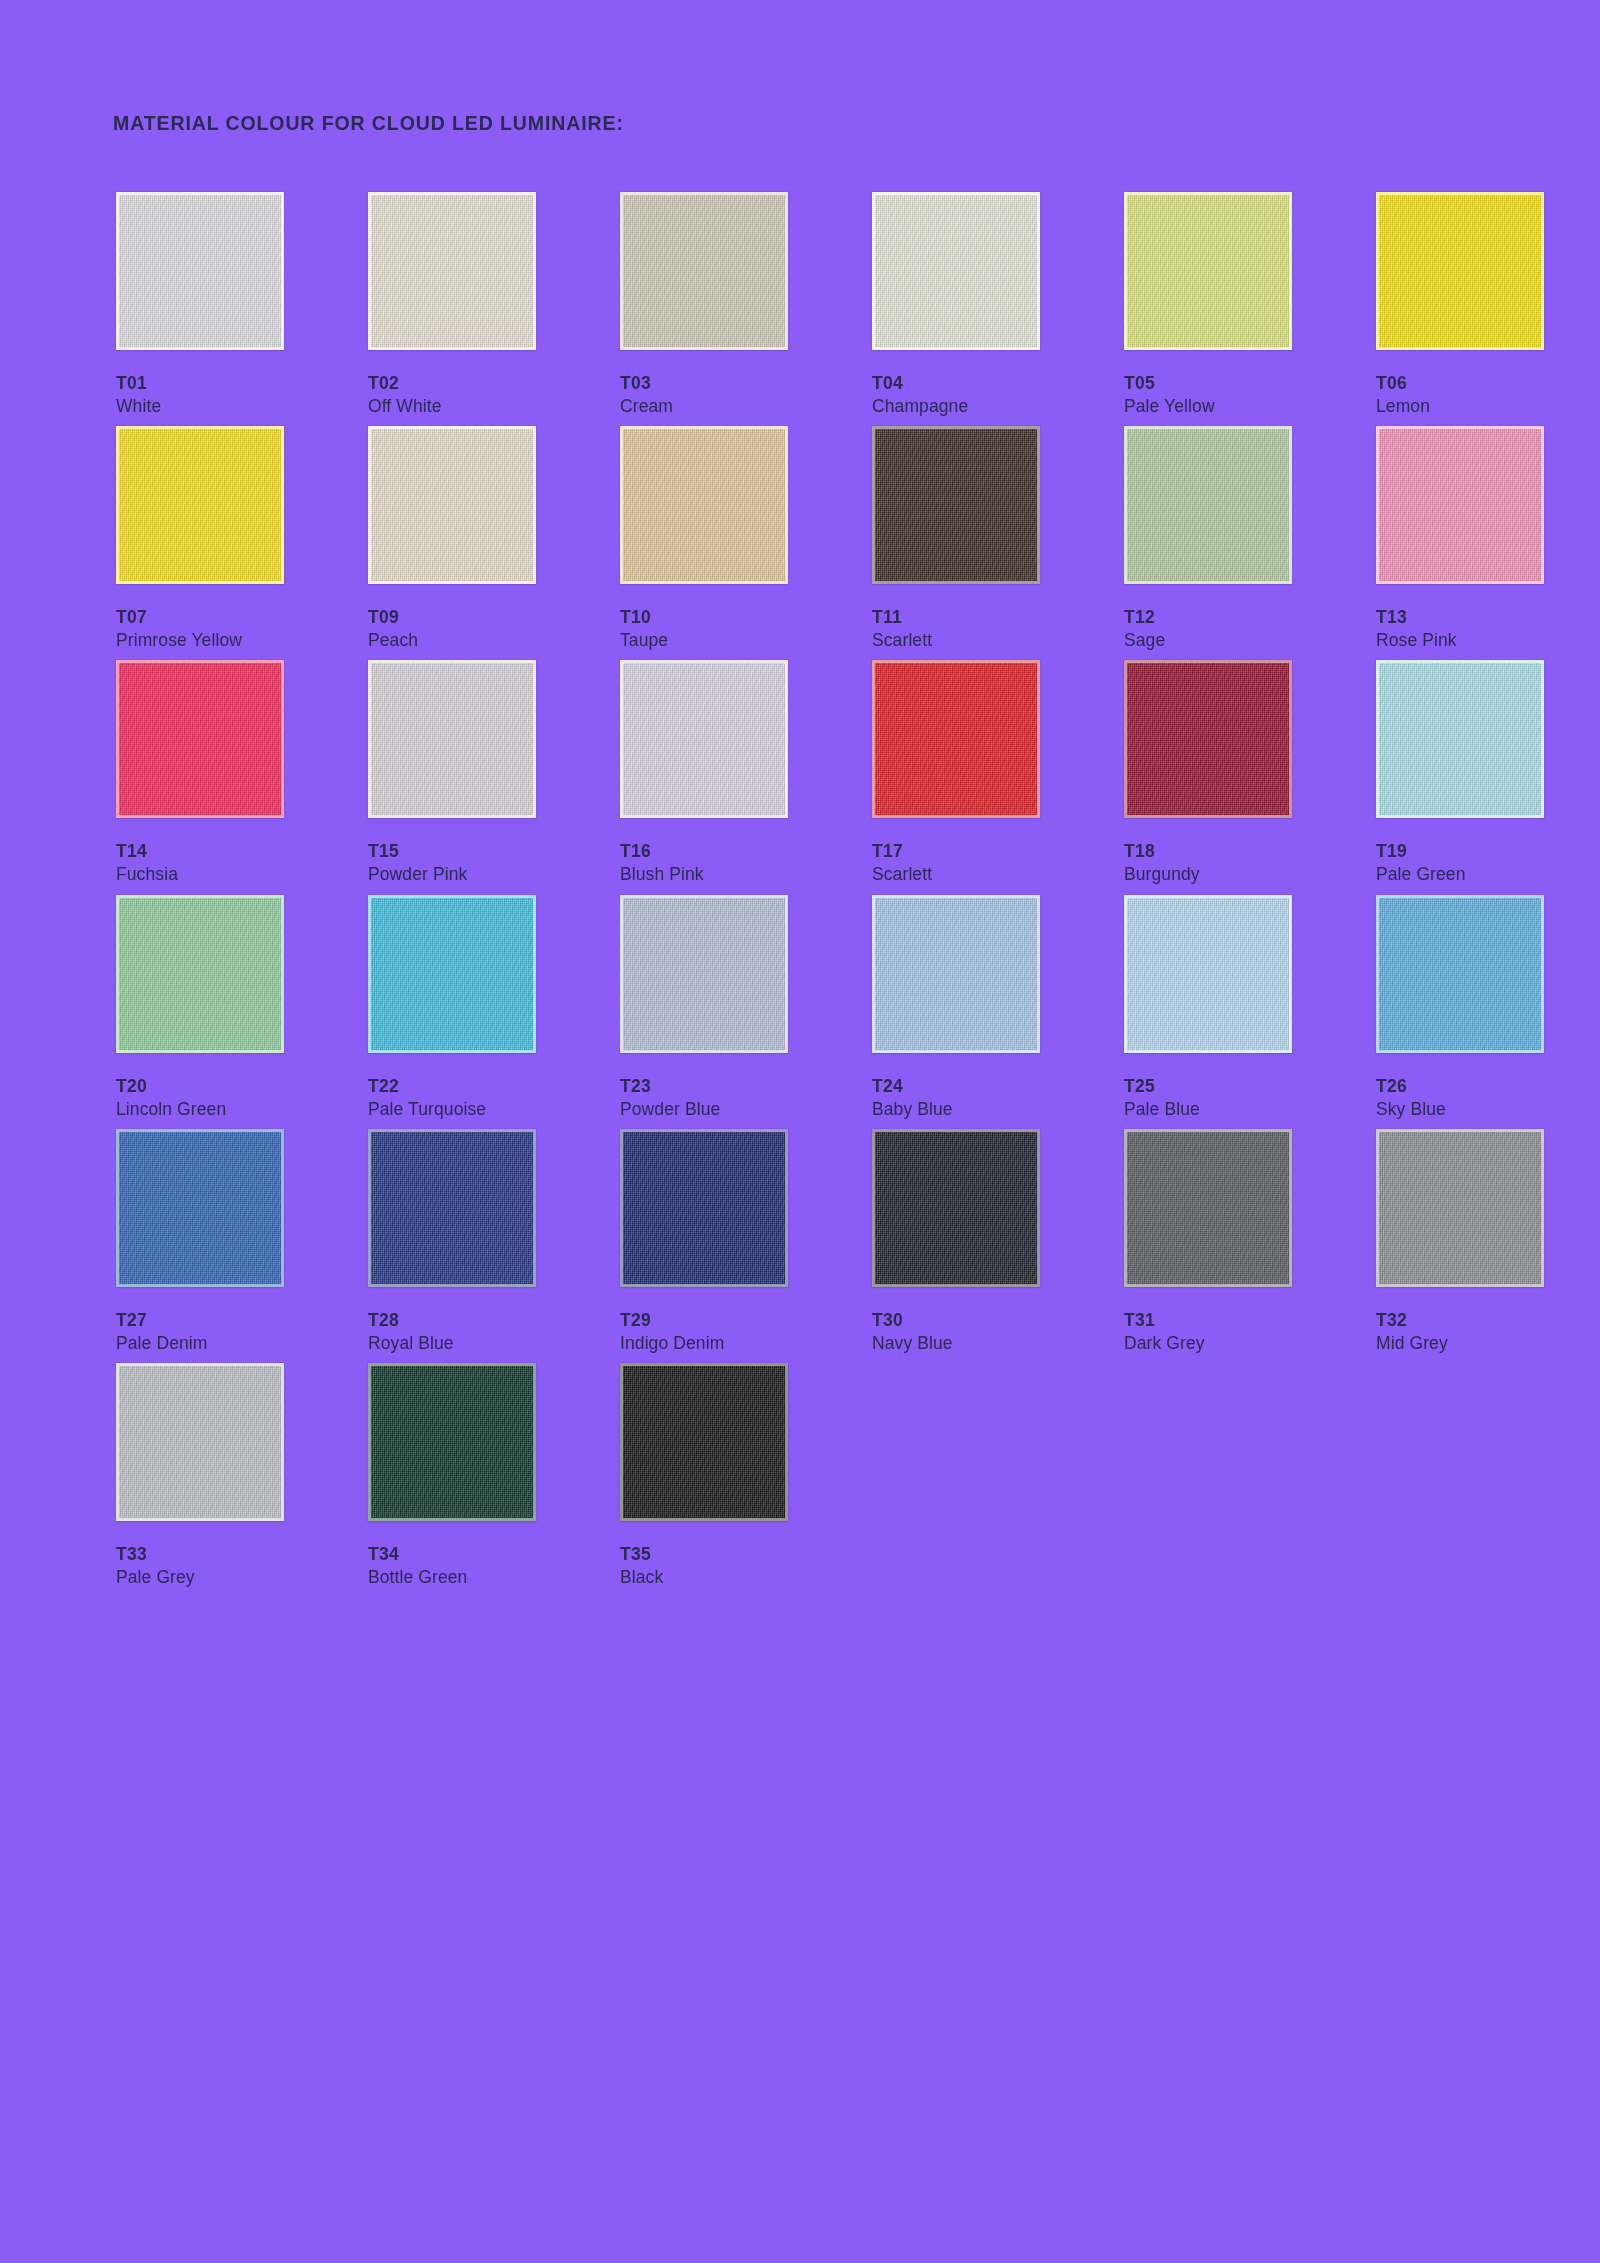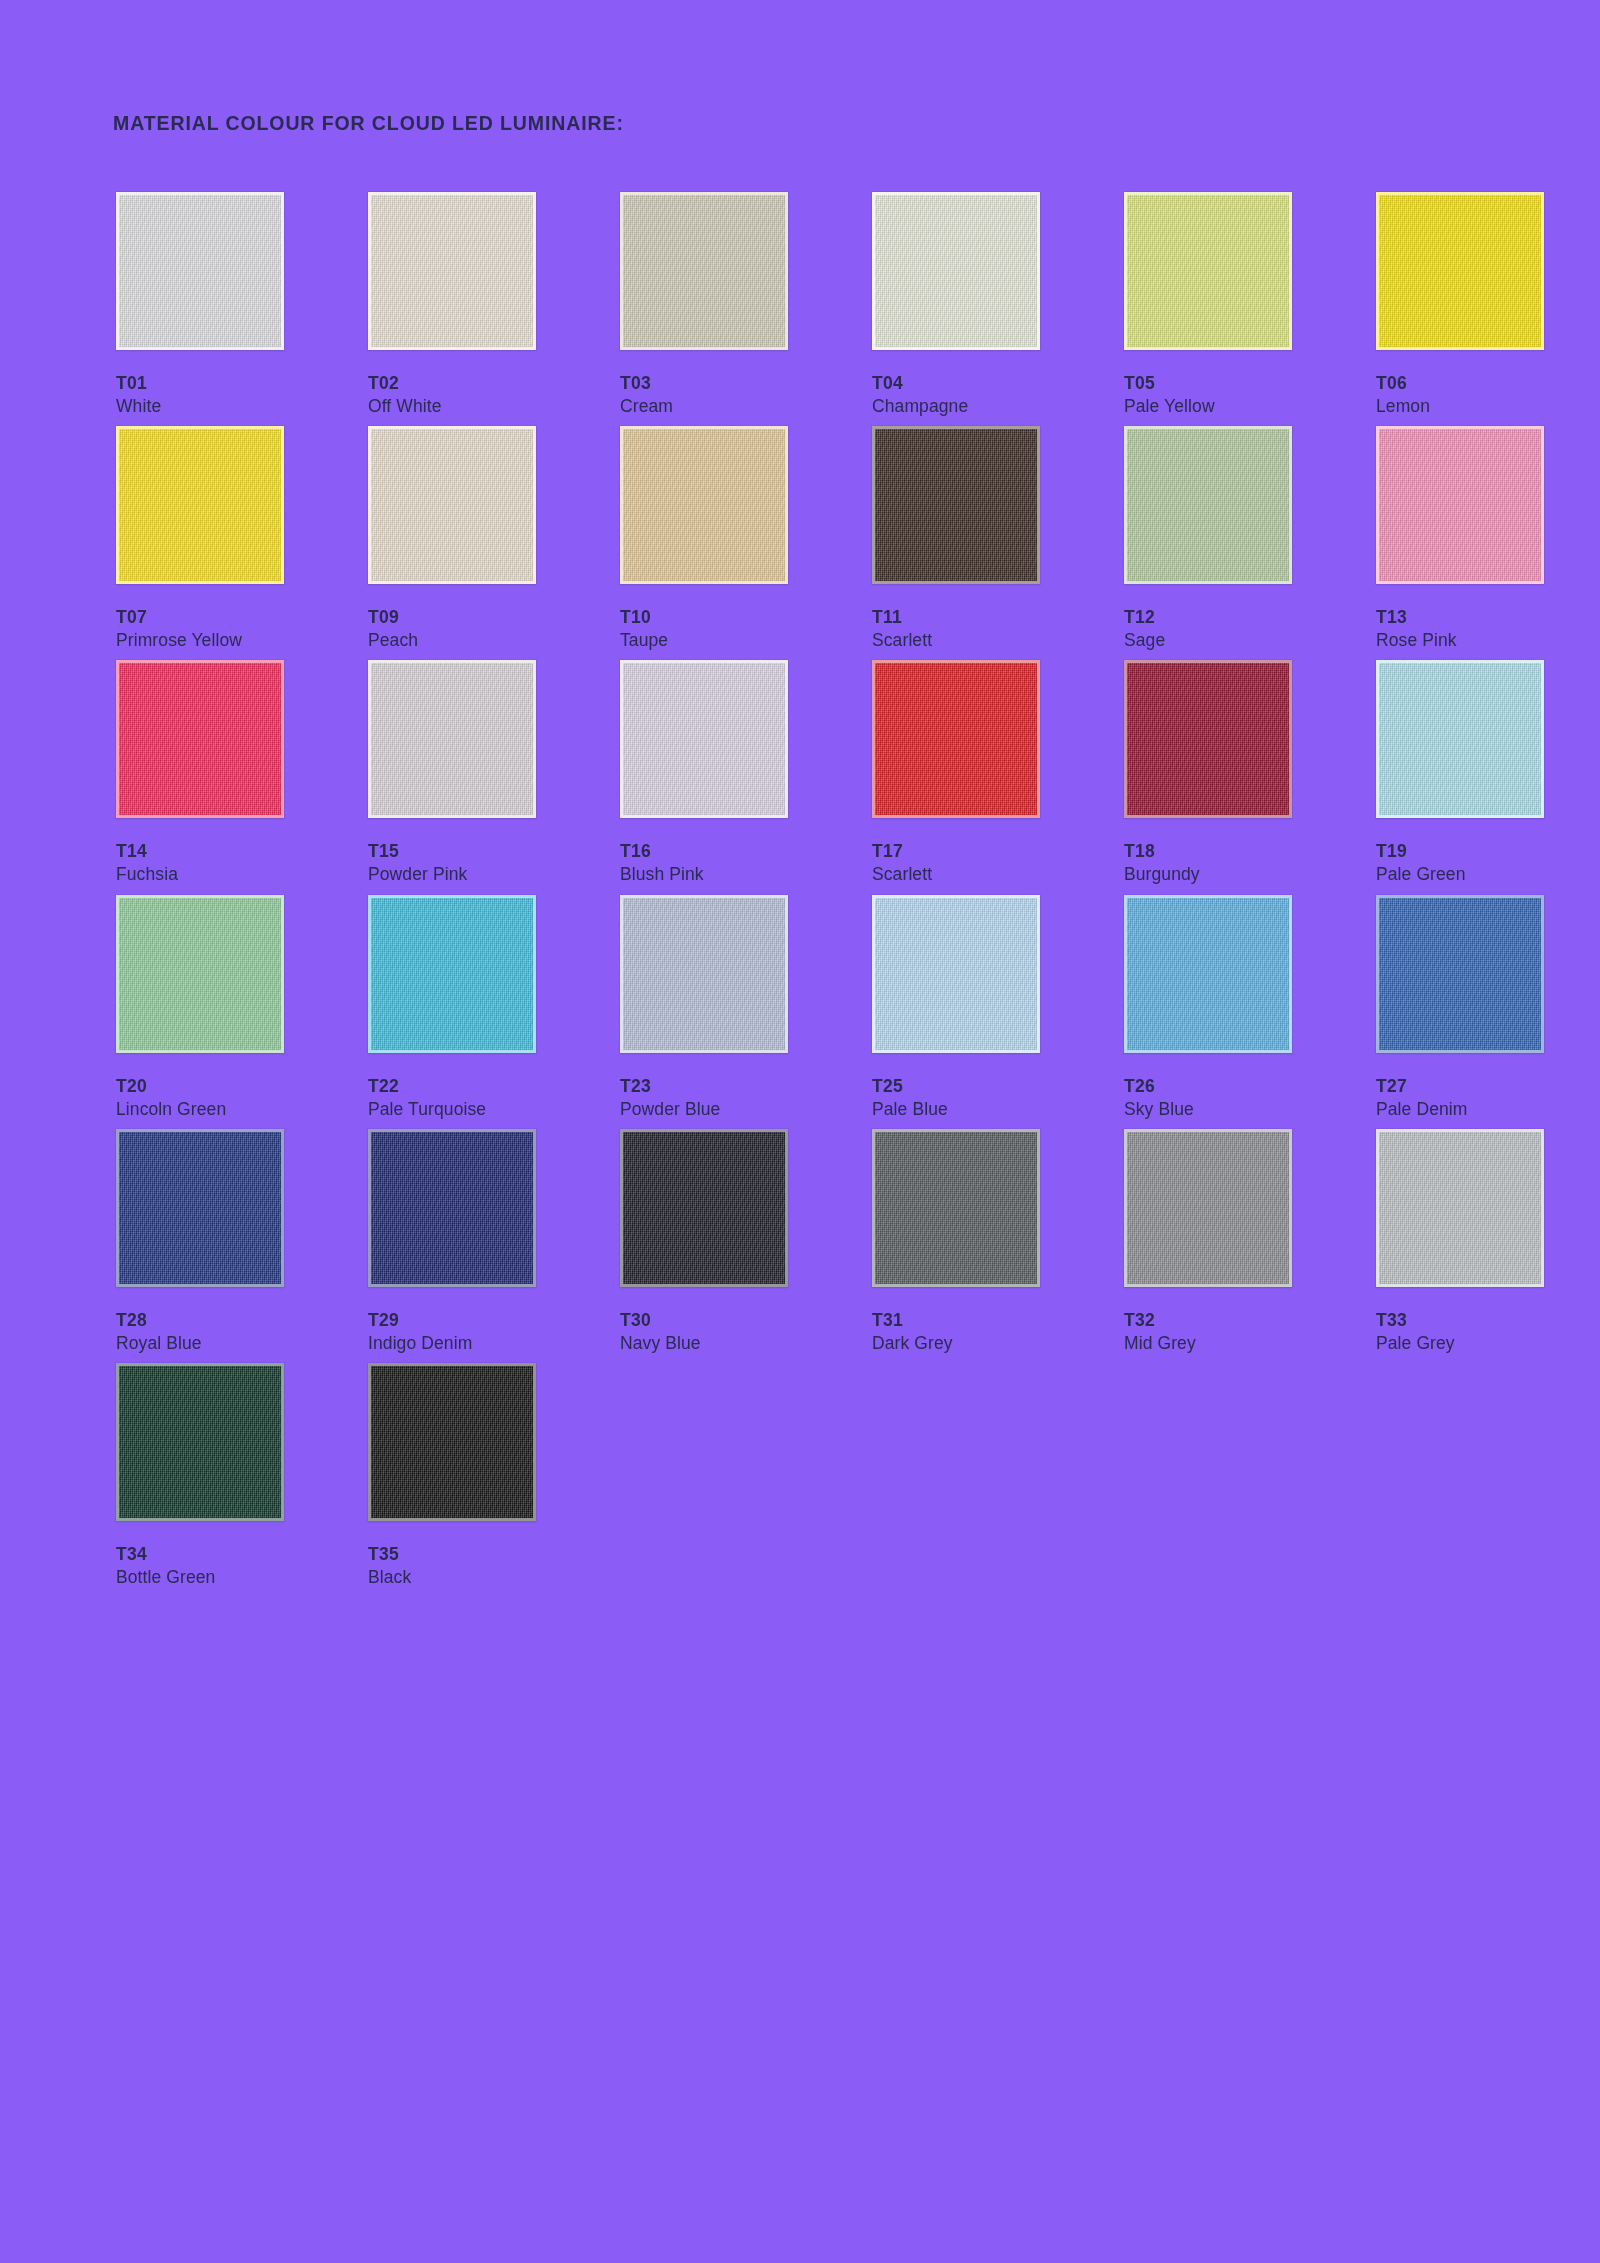--- a/index.html
+++ b/index.html
@@ -266,20 +266,27 @@
           <div class="swatch-label">Pale Turquoise</div>
         </div>
       </div>
       <div class="swatch-cell row-4">
         <div class="swatch-chip" style="background-color: rgb(180, 191, 215);"></div>
         <div class="swatch-meta">
           <div class="swatch-code">T23</div>
           <div class="swatch-label">Powder Blue</div>
         </div>
       </div>
+      <div class="swatch-cell row-4">
+        <div class="swatch-chip" style="background-color: rgb(164, 196, 230);"></div>
+        <div class="swatch-meta">
+          <div class="swatch-code">T24</div>
+          <div class="swatch-label">Baby Blue</div>
+        </div>
+      </div>
       <div class="swatch-cell row-5">
         <div class="swatch-chip" style="background-color: rgb(183, 215, 239);"></div>
         <div class="swatch-meta">
           <div class="swatch-code">T25</div>
           <div class="swatch-label">Pale Blue</div>
         </div>
       </div>
       <div class="swatch-cell row-5">
         <div class="swatch-chip" style="background-color: rgb(93, 175, 224);"></div>
         <div class="swatch-meta">

